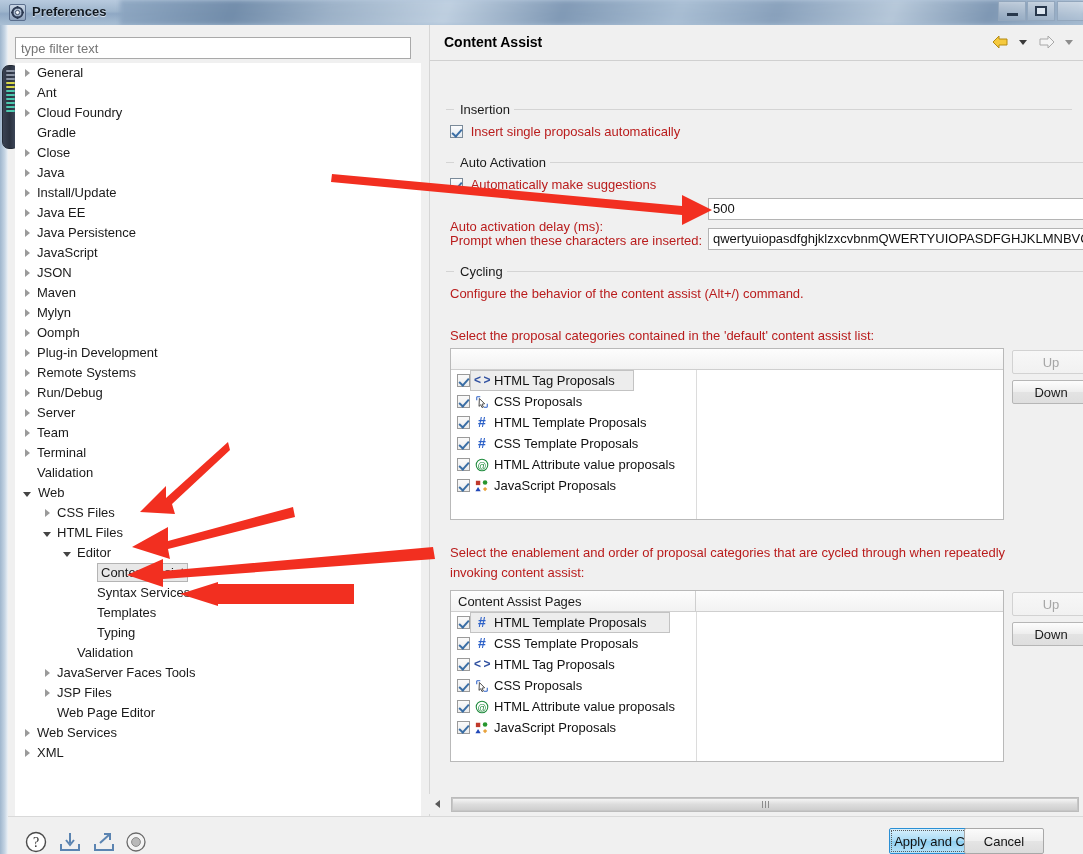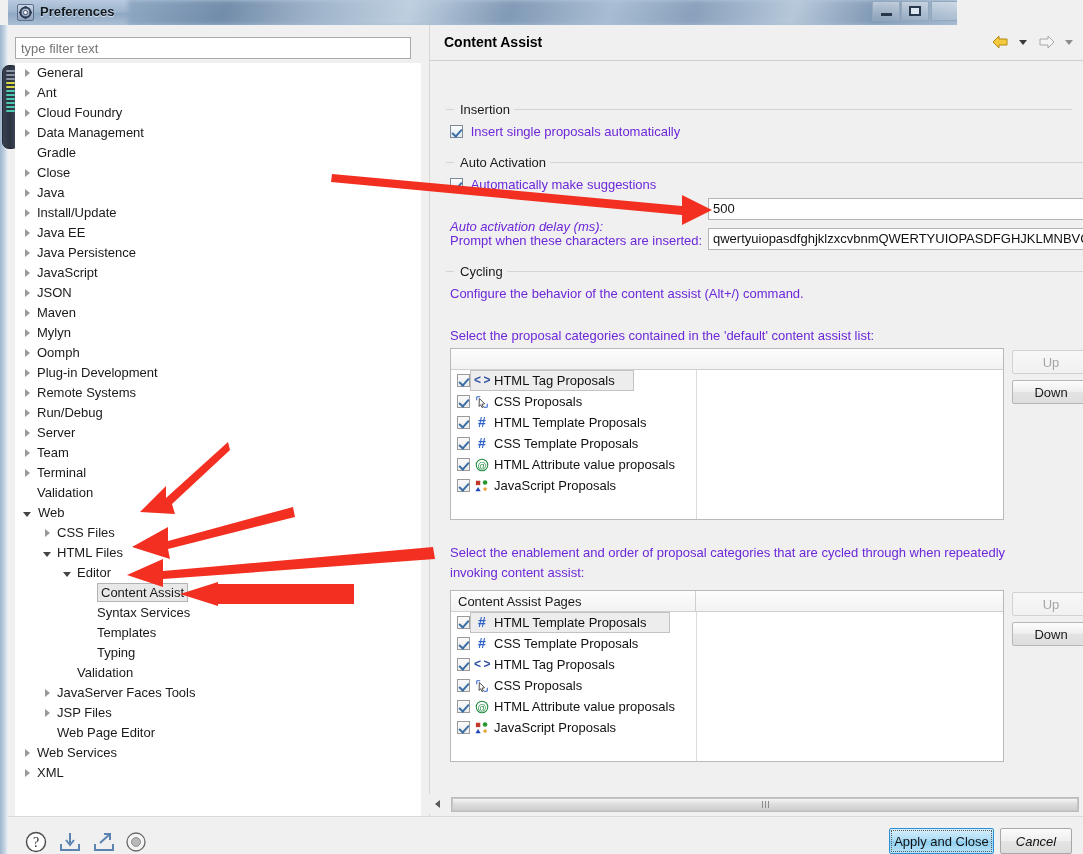--- a/index.html
+++ b/index.html
@@ -13,21 +13,21 @@
   }
   #app {
     position: relative;
     width: 1083px; height: 854px;
     background: #f0f0f0;
     overflow: hidden;
   }
 
   
   #titlebar {
-    position: absolute; left: 8px; top: 0; width: 949px; height: 25px;
+    position: absolute; left: 0; top: 0; width: 1083px; height: 25px;
     background: linear-gradient(to bottom, #b8cade 0%, #9fb6cd 45%, #8fa8c4 55%, #a9bfd4 100%);
     overflow: hidden;
   }
   #titlebar .blurbg {
     position: absolute; left: 120px; top: 0; right: 0; height: 25px;
     background: linear-gradient(110deg, #8ea7c2 0%, #6f8aa8 12%, #9db2c8 22%, #c2d2e2 34%,
                 #7f98b4 46%, #aabfd4 58%, #88a0bb 68%, #b9cadb 80%, #7d96b2 90%, #a5bad0 100%);
     filter: blur(2.2px);
     opacity: .92;
   }
@@ -166,21 +166,21 @@
     border: 1px solid #7a8a99; background: linear-gradient(to bottom,#fbfcfd,#e3e9ef);
     position: relative; vertical-align: -2px;
   }
   .cbox.checked::after {
     content: ""; position: absolute; left: 3px; top: 1px;
     width: 4px; height: 8px; border: solid #3a6ea5; border-width: 0 2px 2px 0;
     transform: rotate(42deg);
   }
   .cbox.grey { border-color: #9a9a9a; background: linear-gradient(to bottom,#fafafa,#ededed); }
 
-  .fieldrow { position: absolute; font-size: 13px; color: #6d28d9; }
+  .fieldrow { position: absolute; font-size: 13px; color: #b91c1c; }
   .txtinput {
     position: absolute; height: 22px; border: 1px solid #b4b4b4; background: #fff;
     font-family: "Liberation Sans", sans-serif; font-size: 13px; color: #111;
     padding: 0 4px; line-height: 20px; overflow: hidden; white-space: nowrap;
   }
 
   
   .listbox {
     position: absolute; border: 1px solid #b9b9b9; background: #fff; overflow: hidden;
   }
@@ -335,26 +335,20 @@
           </span>
           <span class="lbl" style="left: 22px;">Ant</span>
         </div>
         <div class="tree-row">
           <span class="twisty" style="left: 6px;">
             <span class="tw-closed"></span>
           </span>
           <span class="lbl" style="left: 22px;">Cloud Foundry</span>
         </div>
         <div class="tree-row">
-          <span class="twisty" style="left: 6px;">
-            <span class="tw-closed"></span>
-          </span>
-          <span class="lbl" style="left: 22px;">Data Management</span>
-        </div>
-        <div class="tree-row">
           <span class="lbl" style="left: 22px;">Gradle</span>
         </div>
         <div class="tree-row">
           <span class="twisty" style="left: 6px;">
             <span class="tw-closed"></span>
           </span>
           <span class="lbl" style="left: 22px;">Close</span>
         </div>
         <div class="tree-row">
           <span class="twisty" style="left: 6px;">
@@ -551,21 +545,21 @@
       </div>
 
       <div class="group" style="left:16px; top:130px; width:638px; height:95px;">
         <div class="gline" style="left:92px; width:546px;"></div>
         <div class="gline2"></div>
         <div class="gtitle">Auto Activation</div>
         <div class="fieldrow" style="left:4px; top:22px;">
           <span class="cbox checked"></span>
           <span style="margin-left:4px;">Automatically make suggestions</span>
         </div>
-        <div class="fieldrow" style="left:4px; top:64px;font-style:italic;">Auto activation delay (ms):</div>
+        <div class="fieldrow" style="left:4px; top:64px;">Auto activation delay (ms):</div>
         <div class="txtinput" style="left:262px; top:43px; width:380px;">500</div>
         <div class="fieldrow" style="left:4px; top:78px;">Prompt when these characters are inserted:</div>
         <div class="txtinput" style="left:262px; top:73px; width:380px;">qwertyuiopasdfghjklzxcvbnmQWERTYUIOPASDFGHJKLMNBVCX</div>
       </div>
 
       <div class="group" style="left:16px; top:239px; width:638px; height:520px;">
         <div class="gline" style="left:56px; width:582px;"></div>
         <div class="gline2"></div>
         <div class="gtitle">Cycling</div>
 
@@ -759,21 +753,21 @@
         </svg>
       </div>
       <div class="footicon" style="left:116px;">
         <svg width="24" height="24" viewBox="0 0 24 24">
           <circle cx="12" cy="12" r="9" fill="#f4f4f4" stroke="#6a6a6a" stroke-width="1.3"></circle>
           <circle cx="12" cy="12" r="4.4" fill="#b9b9b9" stroke="#8a8a8a" stroke-width="1"></circle>
         </svg>
       </div>
 
       <div class="dlgbtn" id="btn-apply" style="left:881px; width:105px;">Apply and Close</div>
-      <div class="dlgbtn" id="btn-cancel" style="left:992px; width:72px;font-style:italic;">Cancel</div>
+      <div class="dlgbtn" id="btn-cancel" style="left:956px; width:80px;">Cancel</div>
     </div>
 
     <div id="watermark">https://blog.csdn.net/qq_43767886</div>
   </div>
 
   <svg class="redarrow" style="left:330px; top:170px;" width="385" height="55" viewBox="0 0 385 55">
     <path d="M2 4 L352 36 L352 25 L382 40 L352 55 L352 45 L1 12 Z" fill="#f22f20"></path>
   </svg>
 
   <svg class="redarrow" style="left:120px; top:440px;" width="110" height="78" viewBox="0 0 110 78">

